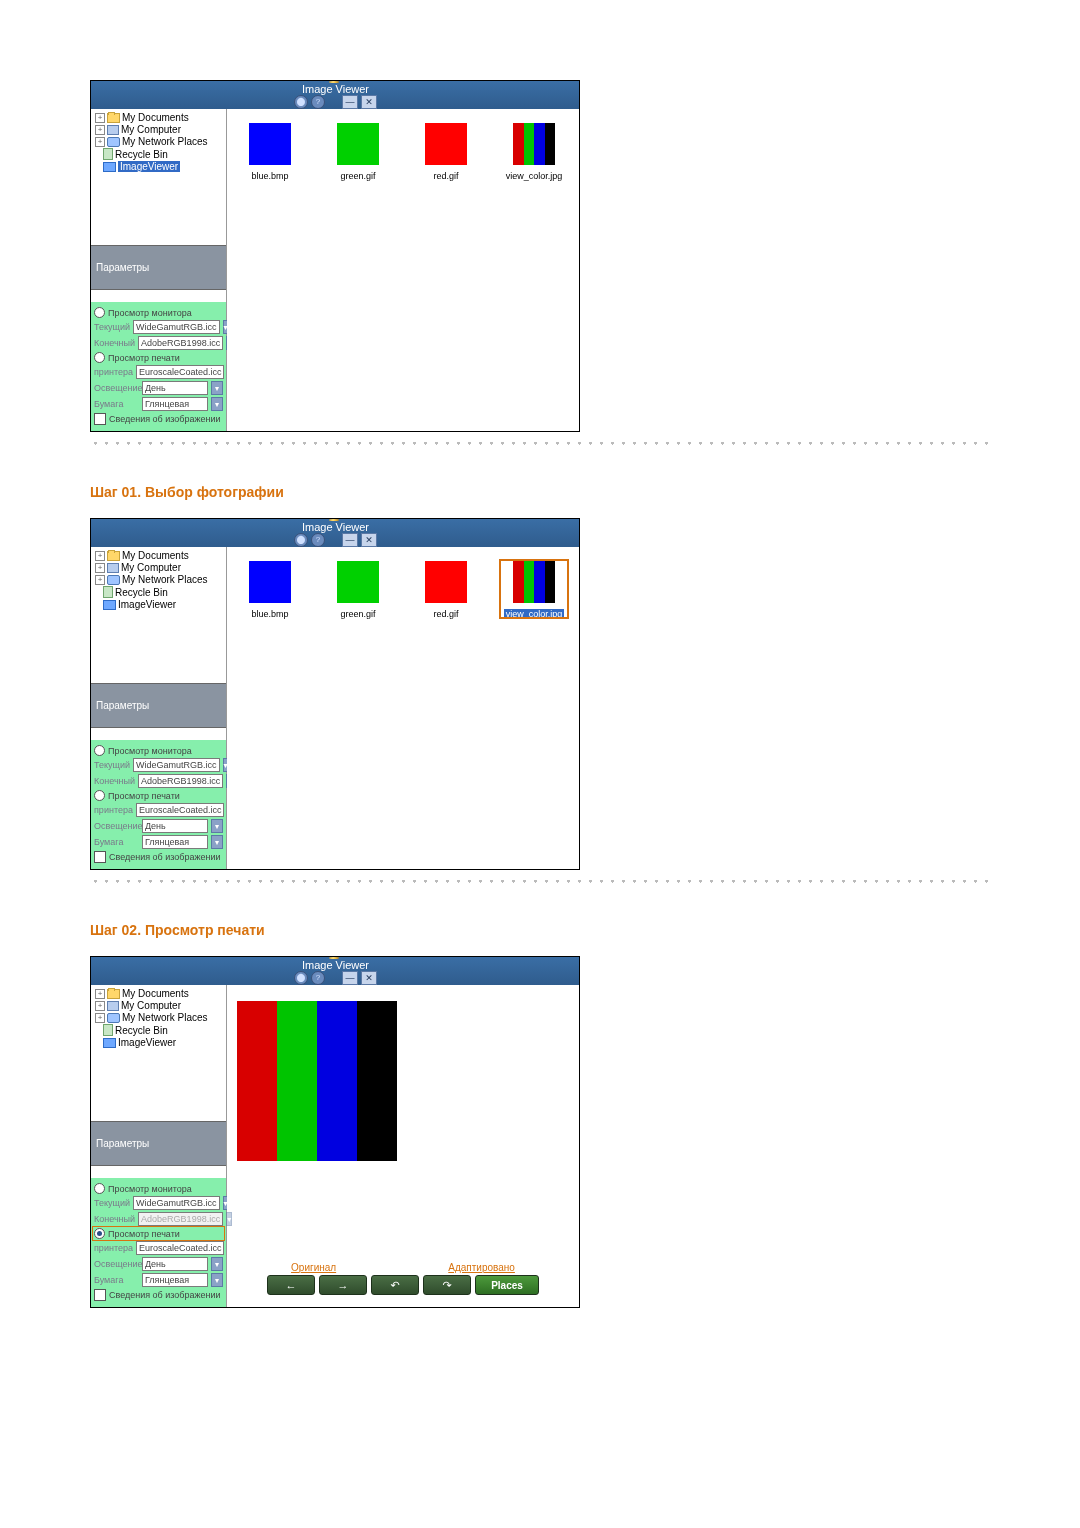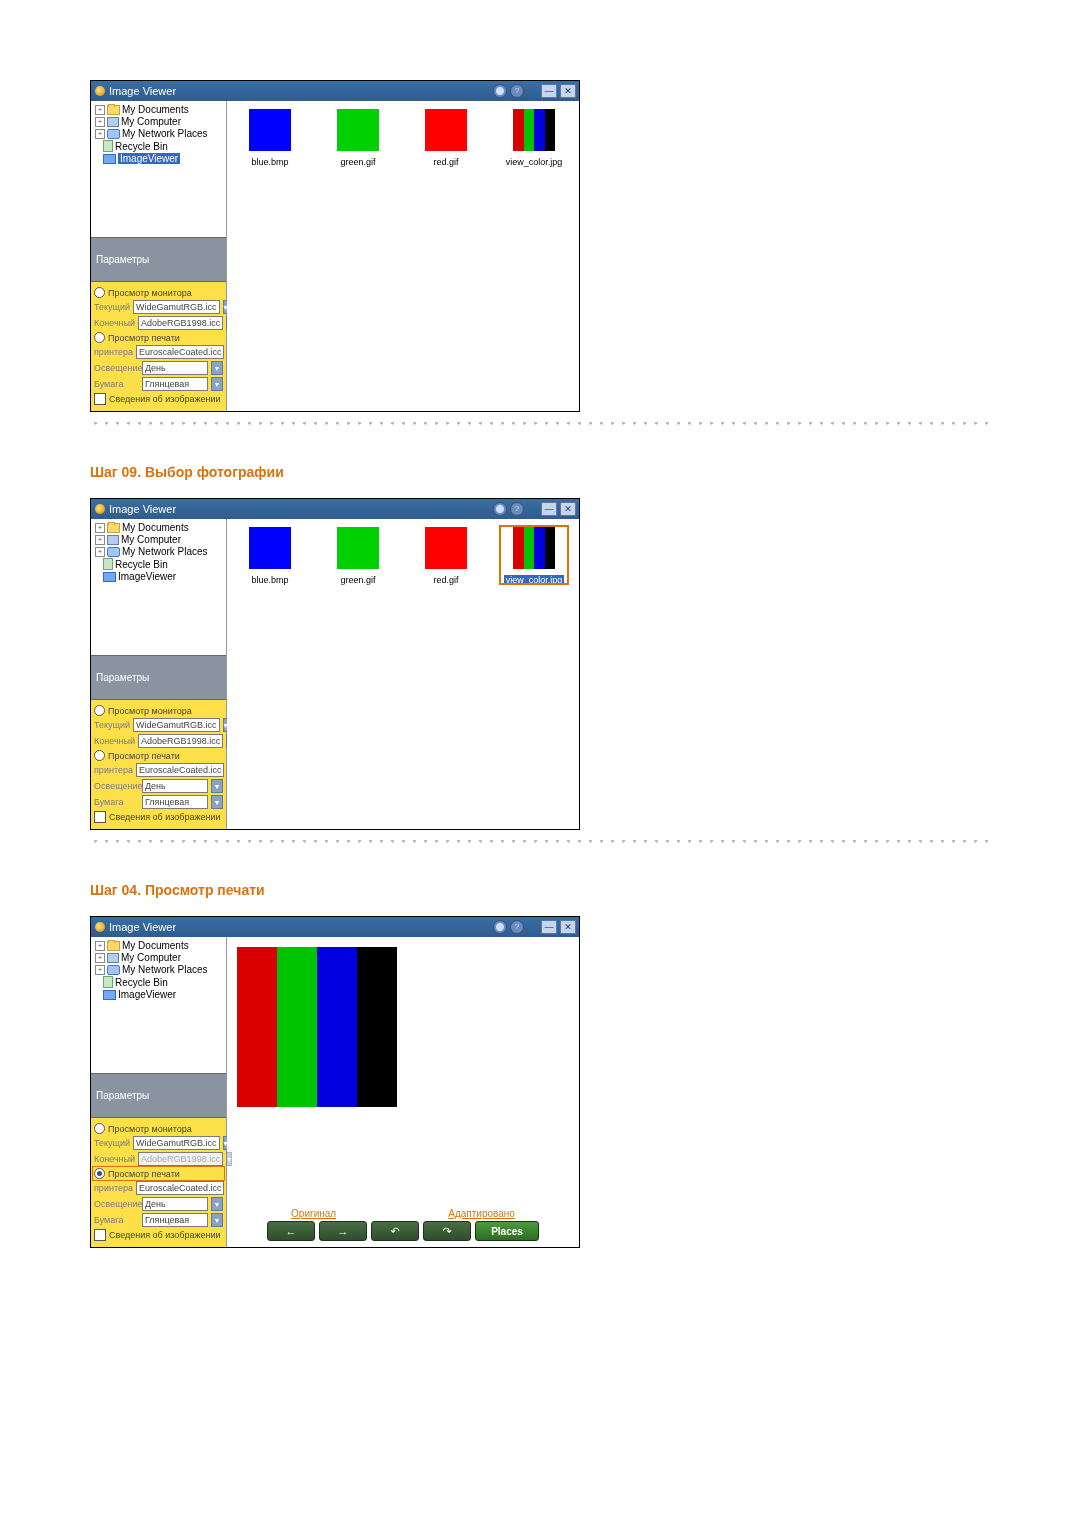--- a/index.html
+++ b/index.html
@@ -37,27 +37,28 @@
   
   .iv-window {
     width: 490px;
     border: 1px solid #000;
     font-size: 10px;
     color: #000;
     background: #fff;
     box-sizing: border-box;
   }
   .iv-titlebar {
-    height: 20px;
+    height: 28px;
     background: linear-gradient(#3a6ea5, #2f5c8d);
     color: #fff;
     display: flex;
     align-items: center;
     padding: 0 3px 0 4px;
     font-size: 11px;
+    flex-direction: column;
   }
   .iv-title-icon {
     width: 10px; height: 10px;
     background: radial-gradient(circle at 40% 40%, #ffe27a, #d98b00);
     border-radius: 50%;
     margin-right: 4px;
   }
   .iv-title { flex: 1; }
   .iv-titlebtns { display: flex; gap: 3px; align-items: center; }
   .iv-round {
@@ -128,22 +129,23 @@
 
   .iv-params-head {
     background: #8a94a1;
     color: #fff;
     font-size: 10px;
     padding: 16px 5px;
     border-top: 1px solid #666;
     border-bottom: 1px solid #666;
   }
   .iv-params {
-    background: #fde047;
+    background: #86efac;
     padding: 3px 3px 4px 3px;
+    margin-top: 12px;
   }
   .prm-row {
     display: flex; align-items: center; gap: 3px;
     margin: 2px 0;
     font-size: 9px;
     color: #444;
   }
   .prm-label { width: 45px; color: #7a7a8a; }
   .prm-radio {
     width: 9px; height: 9px; border: 1px solid #555; border-radius: 50%;
@@ -162,21 +164,21 @@
     color: #fff; font-size: 8px; display: flex; align-items: center; justify-content: center;
   }
   .prm-check {
     width: 10px; height: 10px; border: 1px solid #555; background: #fff;
   }
 
   
   .iv-right {
     flex: 1;
     background: #fff;
-    padding: 6px 8px;
+    padding: 12px 8px;
     box-sizing: border-box;
     min-height: 0;
   }
   .thumbs {
     display: flex;
     gap: 18px;
     align-items: flex-start;
   }
   .thumb {
     width: 70px;
@@ -333,21 +335,21 @@
                 <span class="st-b"></span>
                 <span class="st-k"></span>
               </div><span class="lbl">view_color.jpg</span></div>
         </div>
       </div>
     </div>
   </div>
 
   <div class="dots"></div>
 
-  <div class="step-title">Шаг 09. Выбор фотографии</div>
+  <div class="step-title">Шаг 01. Выбор фотографии</div>
 
   <div class="iv-window">
     <div class="iv-titlebar">
       <span class="iv-title-icon"></span>
       <span class="iv-title">Image Viewer</span>
       <div class="iv-titlebtns">
         <span class="iv-round">⬤</span>
         <span class="iv-round">?</span>
         <span class="iv-sq">—</span>
         <span class="iv-sq">✕</span>
@@ -432,21 +434,21 @@
                 <span class="st-b"></span>
                 <span class="st-k"></span>
               </div><span class="lbl">view_color.jpg</span></div>
         </div>
       </div>
     </div>
   </div>
 
   <div class="dots"></div>
 
-  <div class="step-title">Шаг 04. Просмотр печати</div>
+  <div class="step-title">Шаг 02. Просмотр печати</div>
 
   <div class="iv-window">
     <div class="iv-titlebar">
       <span class="iv-title-icon"></span>
       <span class="iv-title">Image Viewer</span>
       <div class="iv-titlebtns">
         <span class="iv-round">⬤</span>
         <span class="iv-round">?</span>
         <span class="iv-sq">—</span>
         <span class="iv-sq">✕</span>

